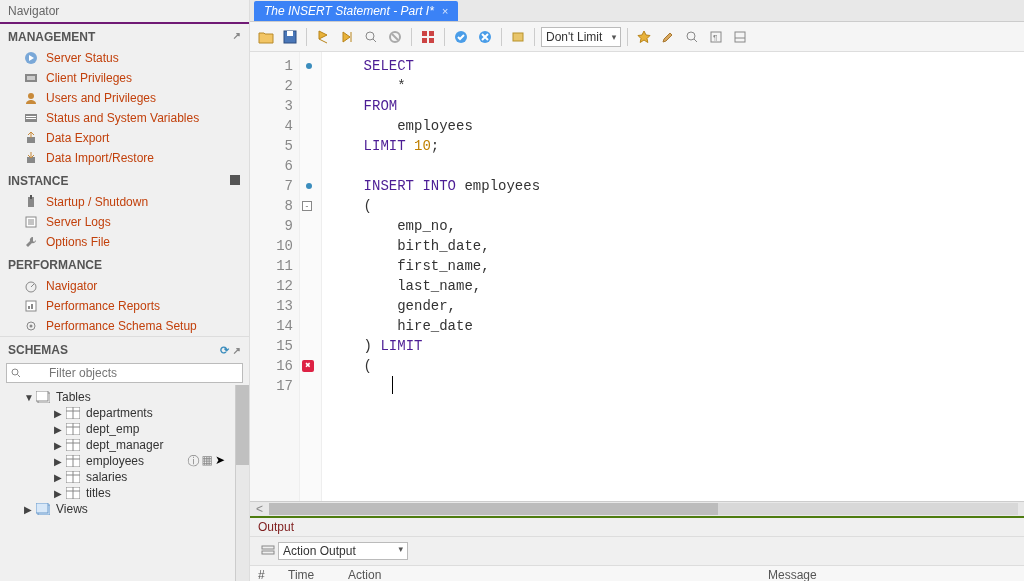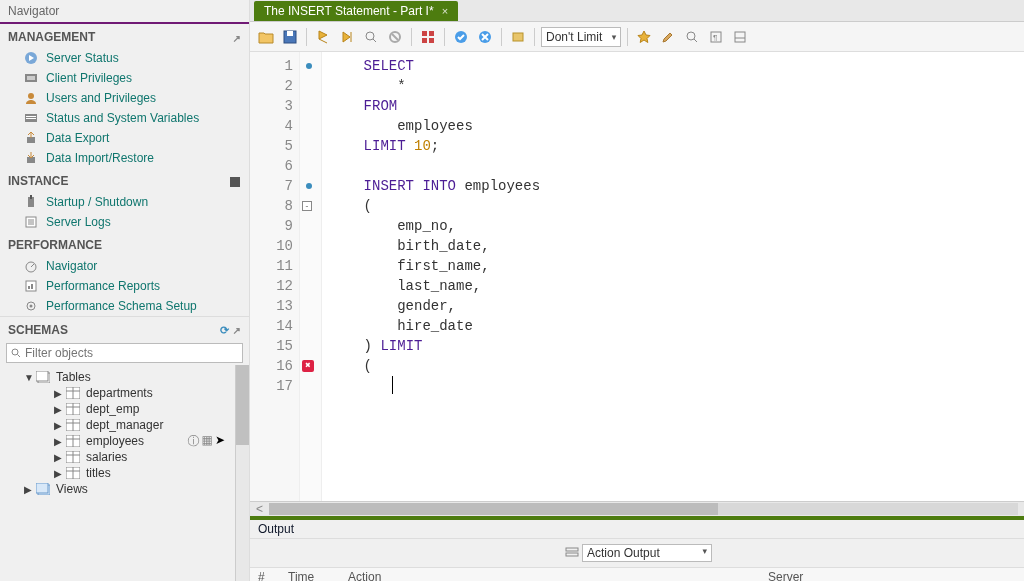--- a/index.html
+++ b/index.html
@@ -1,58 +1,58 @@
 <!DOCTYPE html>
 <html><head>
 <meta charset="utf-8">
 <style>
 * { box-sizing: border-box; margin: 0; padding: 0; }
 body { font-family: "Segoe UI", Tahoma, sans-serif; font-size: 12px; color: #333; background: #f5f5f5; width: 1024px; height: 581px; overflow: hidden; display: flex; }
 .sidebar { width: 250px; background: #f0f0f0; border-right: 1px solid #ddd; display: flex; flex-direction: column; }
 .sidebar-title { padding: 4px 8px; color: #666; font-size: 12px; border-bottom: 2px solid #701a75; display:flex; justify-content:space-between; align-items:center;}
-.section-header { padding: 6px 8px 4px 8px; color: #555; font-weight: bold; font-size: 12px; display:flex; justify-content:space-between; align-items:flex-end;}
+.section-header { padding: 6px 8px 4px 8px; color: #555; font-weight: bold; font-size: 12px; display:flex; justify-content:space-between; align-items:flex-start;}
 .section-header .icons { display:flex; gap:4px; }
-.nav-item { display: flex; align-items: center; padding: 3px 8px 3px 22px; cursor: pointer; color: #0f766e; }
+.nav-item { display: flex; align-items: center; padding: 3px 8px 3px 22px; cursor: pointer; color: #c2410c; }
 .nav-icon { width: 18px; height: 14px; display: inline-flex; align-items:center; justify-content:center; margin-right: 6px; }
 .schemas-header { padding: 6px 8px 4px 8px; color:#555; font-weight:bold; font-size:12px; display:flex; justify-content:space-between; align-items:center; border-top:1px solid #ddd;}
-.filter-box { margin: 2px 6px; display:flex; align-items:center; border:1px solid #bbb; background:#fff; padding:2px 4px;}
+.filter-box { margin: 2px 6px; display:flex; align-items:center; border:1px solid #bbb; background:#fff; padding:2px 4px;gap:24px;}
 .filter-box input { border:none; outline:none; flex:1; font-size:12px; }
 .tree { padding: 4px 4px; flex:1; overflow-y:auto; background:#f0f0f0;}
 .tree-row { display:flex; align-items:center; padding:1px 0 1px 0; cursor:pointer; position:relative;}
 .tree-indent0 { padding-left: 20px; }
 .tree-indent1 { padding-left: 50px; }
 .tree-arrow { width:10px; display:inline-block; color:#444; font-size:10px; margin-right:2px;}
 .tree-icon { width:16px; display:inline-flex; align-items:center; margin-right:4px;}
 .scroll-track { width:14px; background:#e8e8e8; border-left:1px solid #ccc;}
 .scroll-thumb { height:80px; background:#c0c0c0; margin-top:0;}
 .main { flex:1; display:flex; flex-direction:column; background:#fff; }
 .tab-bar { height:22px; background:#e8e8e8; display:flex; align-items:flex-end; border-bottom:1px solid #ccc;}
-.tab { height:20px; background:#4d7c0f; color:#fff; padding:2px 10px; font-size:12px; display:flex; align-items:center; gap:8px; border-top-left-radius:2px; border-top-right-radius:2px; margin-left:4px;}
+.tab { height:20px; background:#3b82f6; color:#fff; padding:2px 10px; font-size:12px; display:flex; align-items:center; gap:8px; border-top-left-radius:2px; border-top-right-radius:2px; margin-left:4px;font-style:italic;}
 .tab .close { font-size:11px; cursor:pointer; opacity:0.8;}
 .toolbar { height:30px; background:#f5f5f5; border-bottom:1px solid #ddd; display:flex; align-items:center; padding:0 6px; gap:4px;}
 .tool-btn { width:20px; height:20px; display:inline-flex; align-items:center; justify-content:center; border:1px solid transparent; cursor:pointer; border-radius:2px;}
 .tool-sep { width:1px; height:18px; background:#ccc; margin:0 2px;}
 .limit-select { border:1px solid #bbb; background:#fff; padding:1px 18px 1px 4px; font-size:12px; height:20px; position:relative; display:flex; align-items:center;}
 .limit-select::after { content:"▾"; position:absolute; right:4px; color:#555; font-size:9px;}
 .editor-area { flex:1; display:flex; background:#fff; font-family: Consolas, "Courier New", monospace; font-size:14px; overflow:hidden;}
 .gutter { width:50px; background:#f7f7f7; text-align:right; padding:4px 6px 0 0; color:#888; border-right:1px solid #eee; line-height:20px; position:relative;}
 .gutter2 { width:22px; background:#fafafa; border-right:1px solid #eee; position:relative;}
 .code { flex:1; padding:4px 0 0 8px; line-height:20px; white-space:pre; position:relative;}
 .kw { color:#4c1d95; font-weight:normal;}
 .num { color:#c08000;}
 .fold { position:absolute; left:2px; width:10px; height:10px; border:1px solid #888; font-size:8px; line-height:8px; text-align:center; color:#555; background:#fff;}
 .err-mark { position:absolute; left:2px; width:12px; height:12px; background:#d24; color:#fff; font-size:9px; line-height:12px; text-align:center; font-weight:bold; border-radius:2px;}
 .dot-blue { position:absolute; left:6px; width:6px; height:6px; background:#3b8dbd; border-radius:50%;}
 .cursor-line { position:absolute; left:0; right:0; height:20px; background:#eaf4f9; z-index:-1;}
 .output-panel { height:80px; border-top:1px solid #ccc; background:#f0f0f0; display:flex; flex-direction:column;}
 .output-scroll { height:14px; background:#e8e8e8; display:flex; align-items:center; padding:0 6px;}
 .output-scroll .track { flex:1; height:12px; background:#d8d8d8; position:relative;}
 .output-scroll .thumb { position:absolute; left:0; width:60%; height:100%; background:#bcbcbc;}
-.output-title { padding:2px 8px; color:#0f172a; border-top:4px solid #4d7c0f; border-bottom:1px solid #ddd;}
-.output-toolbar { display:flex; align-items:center; padding:4px 8px; justify-content:center;}
+.output-title { padding:2px 8px; color:#7f1d1d; border-top:2px solid #4d7c0f; border-bottom:1px solid #ddd;}
+.output-toolbar { display:flex; align-items:center; padding:4px 8px; }
 .output-select { border:1px solid #bbb; background:#fff; padding:1px 18px 1px 4px; font-size:12px; position:relative; width:130px;}
 .output-select::after { content:"▾"; position:absolute; right:4px; color:#555; font-size:9px;}
 .output-headers { display:flex; background:#f7f7f7; border-top:1px solid #ddd; padding:2px 8px; color:#555;}
 .output-headers span:nth-child(1){width:30px;}
 .output-headers span:nth-child(2){width:60px;}
 .output-headers span:nth-child(3){width:420px;}
 .output-headers span:nth-child(4){flex:1;}
 .row-icons { position:absolute; right:6px; display:flex; gap:2px; color:#888;}
 .tree-wrap{display:flex; flex:1; overflow:hidden;}
 svg { display:block; }
@@ -150,20 +150,28 @@
       <div class="nav-item">
         <span class="nav-icon">
           <svg width="14" height="14">
             <rect x="2" y="2" width="10" height="10" fill="#fff" stroke="#888"></rect>
             <line x1="4" y1="5" x2="10" y2="5" stroke="#888"></line>
             <line x1="4" y1="7" x2="10" y2="7" stroke="#888"></line>
             <line x1="4" y1="9" x2="10" y2="9" stroke="#888"></line>
           </svg>
         </span>
         <span>Server Logs</span>
+      </div>
+      <div class="nav-item">
+        <span class="nav-icon">
+          <svg width="14" height="14">
+            <path d="M9 2a3 3 0 0 0-3 4L2 10l2 2 4-4a3 3 0 0 0 4-3l-2 2-1-1z" fill="#888"></path>
+          </svg>
+        </span>
+        <span>Options File</span>
       </div>
     </div>
 
   <div class="section-header">
     <span>PERFORMANCE</span>
   </div>
   <div id="performance-list">
       <div class="nav-item">
         <span class="nav-icon">
           <svg width="14" height="14">
@@ -480,16 +488,16 @@
           </svg>
         </span>
       <div class="output-select">
         <span>Action Output</span>
       </div>
     </div>
     <div class="output-headers">
       <span>#</span>
       <span>Time</span>
       <span>Action</span>
-      <span>Server</span>
+      <span>Message</span>
     </div>
   </div>
 </div>
 
 </body></html>

